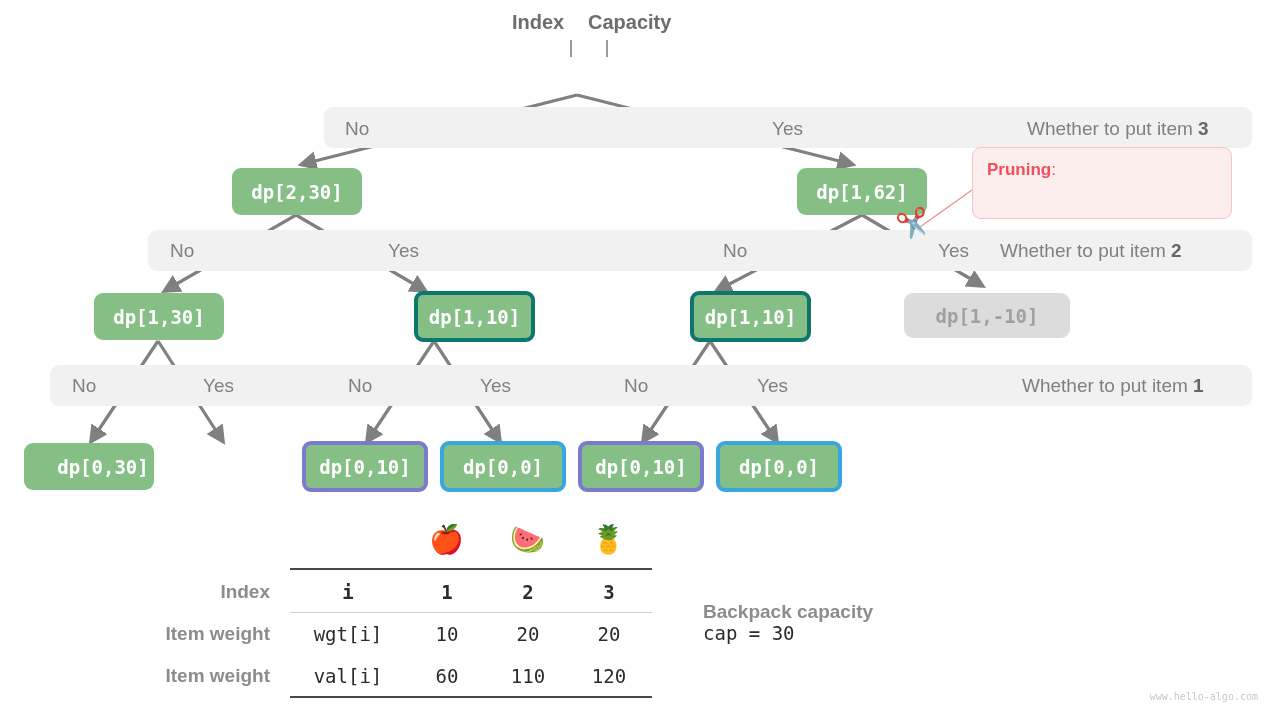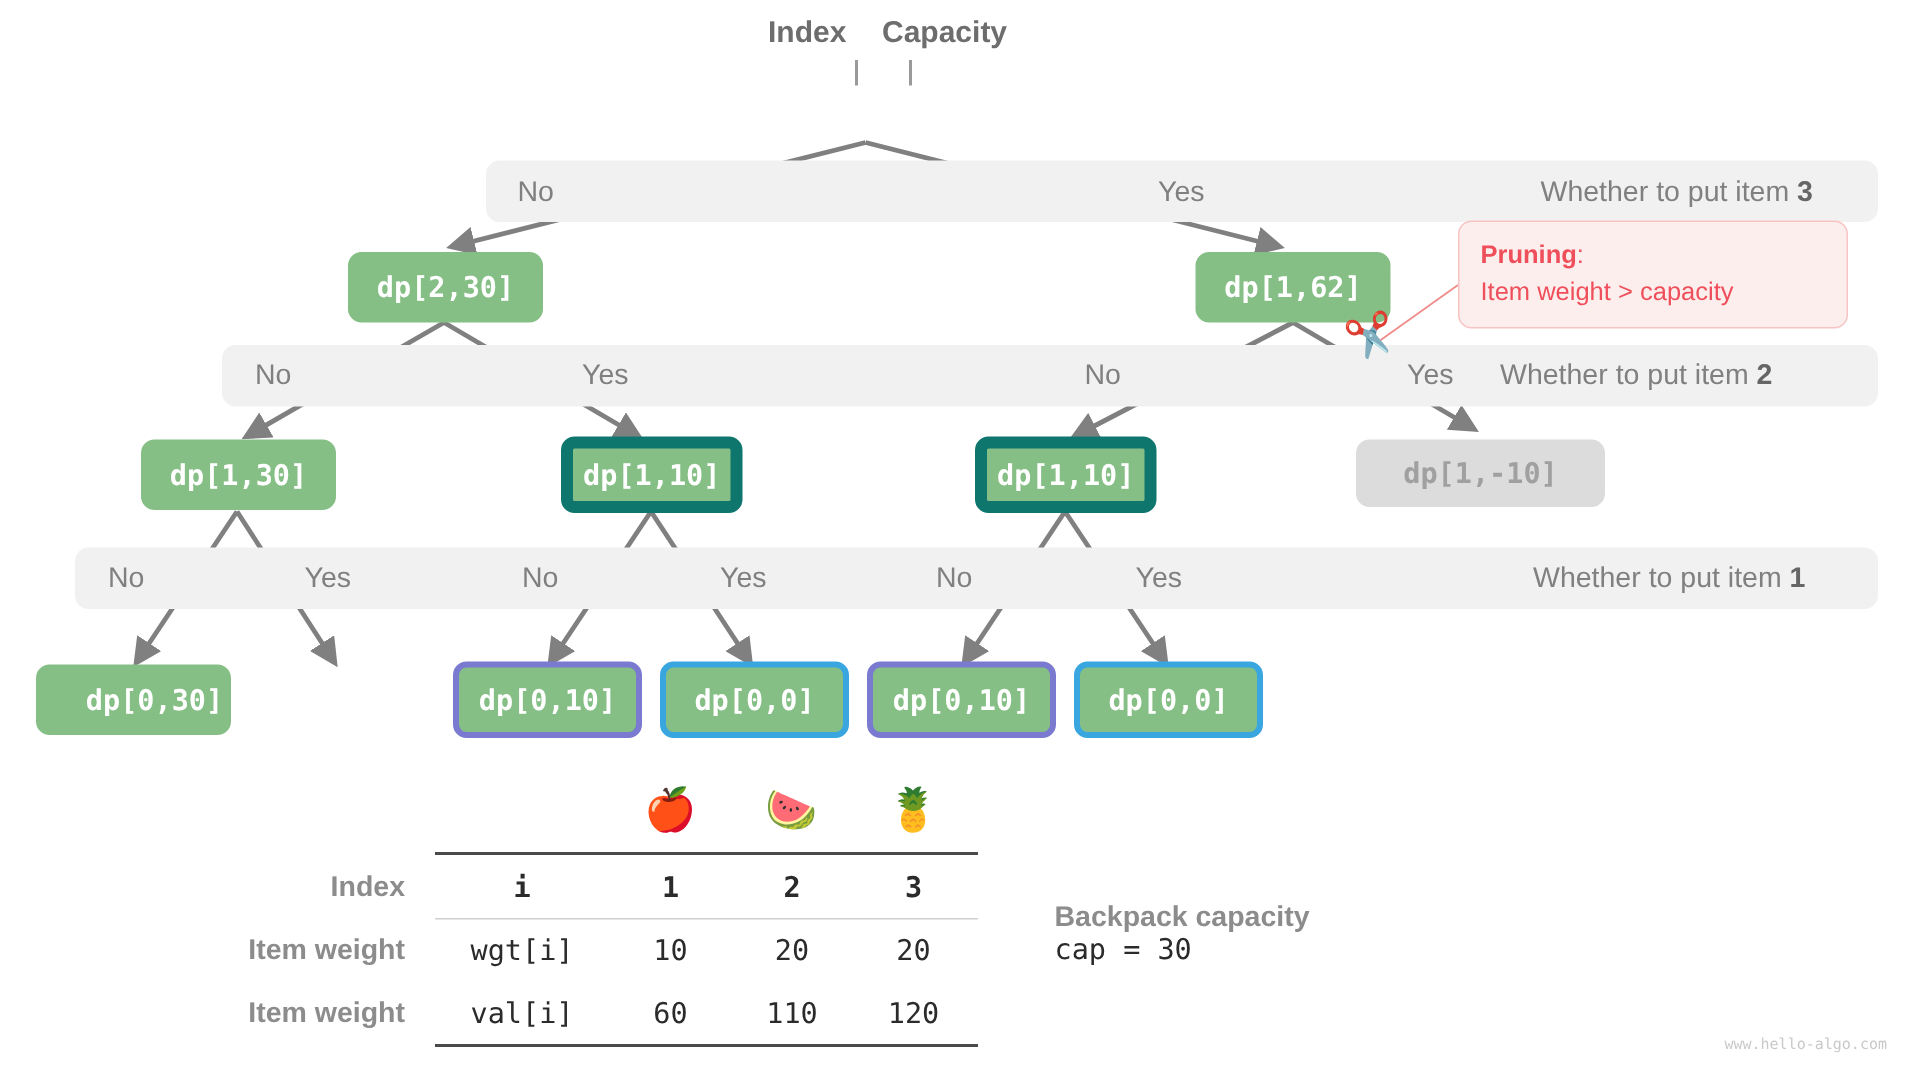--- a/index.html
+++ b/index.html
@@ -38,21 +38,21 @@
     color:#ffffff;
     font-family:"DejaVu Sans Mono","Liberation Mono",monospace;
     font-size:19px;
     font-weight:bold;
     display:flex;
     align-items:center;
     justify-content:center;
     letter-spacing:0px;
     white-space:nowrap;
   }
-  .node.hl-orange{border:8px solid #0f766e;}
+  .node.hl-orange{border:4px solid #0f766e;margin-left:40px;}
   .node.hl-purple{border:4px solid #7a7ad0;}
   .node.hl-blue{border:4px solid #3aa6e0;}
   .node.dim{background:#dcdcdc;color:#a0a0a0;border:none;}
 
   
   .callout{
     position:absolute;
     box-sizing:border-box;
     background:#fdeeee;
     border:1px solid #f7c3c3;
@@ -209,21 +209,20 @@
   <div class="node" style="left:24px;top:443px;width:130px;height:47px;padding-left:28px;">dp[0,30]</div>
   <div class="node hl-purple" style="left:302px;top:441px;width:126px;height:51px;">dp[0,10]</div>
   <div class="node hl-blue" style="left:440px;top:441px;width:126px;height:51px;">dp[0,0]</div>
   <div class="node hl-purple" style="left:578px;top:441px;width:126px;height:51px;">dp[0,10]</div>
   <div class="node hl-blue" style="left:716px;top:441px;width:126px;height:51px;">dp[0,0]</div>
 
   <div class="callout" style="left:972px;top:135px;width:260px;height:72px;margin-top:12px;">
     <div class="t1">
       <b>Pruning</b><span>:</span>
     </div>
-    <div>Item weight &gt; capacity</div>
   </div>
   <div class="scissors" style="left:898px;top:211px;">✂️</div>
 
   <div id="table-wrap">
 
     <div class="emoji" style="left:425px;top:18px;width:44px;">🍎</div>
     <div class="emoji" style="left:506px;top:18px;width:44px;">🍉</div>
     <div class="emoji" style="left:587px;top:18px;width:44px;">🍍</div>
 
     <div class="hline" style="left:290px;top:60px;width:362px;"></div>

